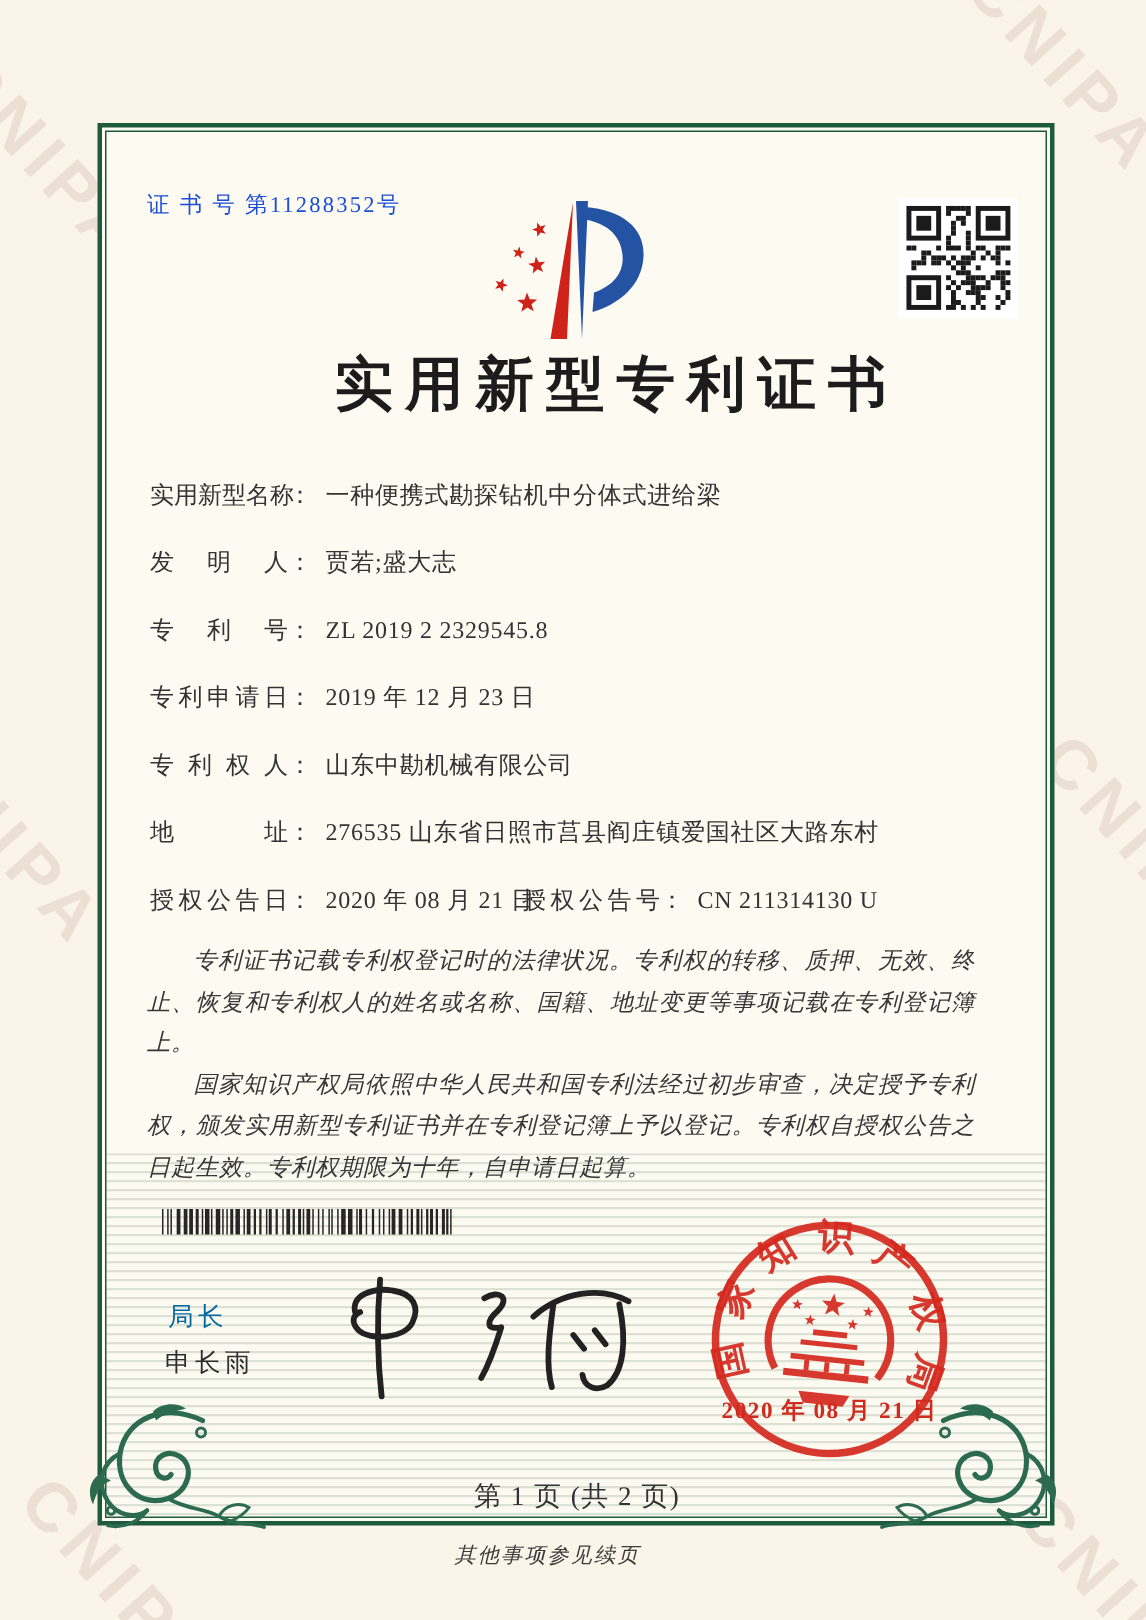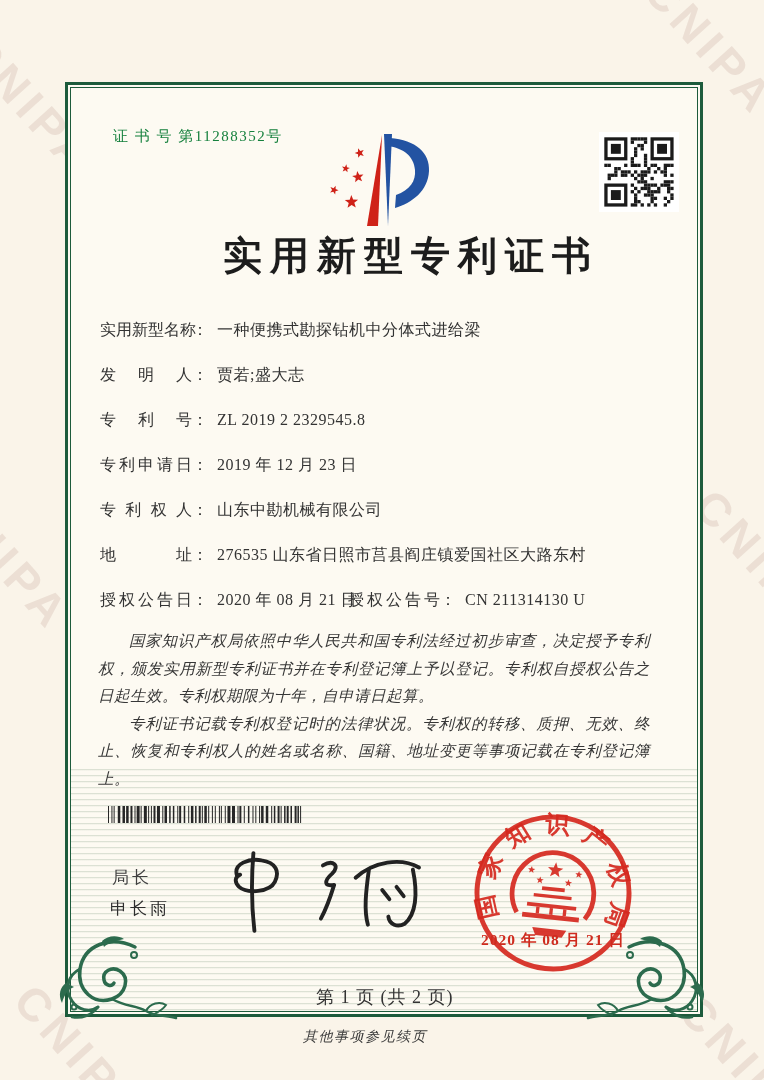--- a/index.html
+++ b/index.html
@@ -23,38 +23,38 @@
   .frame::after{content:"";position:absolute;inset:2px;border:1px solid #1d5b3c;}
   .guilloche{
     position:absolute;left:3px;right:3px;bottom:3px;height:242px;
     background:
       repeating-linear-gradient(180deg,
         rgba(143,168,143,0.30) 0 1px,
         rgba(143,168,143,0.08) 1px 2px,
         rgba(0,0,0,0) 2px 6px);
   }
   .abs{position:absolute;z-index:3;}
-  .cert-no{left:98px;top:127px;font-size:15px;letter-spacing:1.5px;color:#15803d;margin-left:15px;}
+  .cert-no{left:98px;top:127px;font-size:15px;letter-spacing:1.5px;color:#1d4ed8;}
   .logo{left:326px;top:131px;}
   .qr{left:599px;top:132px;}
   .title{
     left:384px;top:229px;transform:translateX(-50%);
     font-size:39px;font-weight:bold;letter-spacing:8px;color:#1c1c1c;white-space:nowrap;margin-left:27px;
   }
   .fields{left:100px;top:320px;width:540px;}
   .row{position:relative;height:23px;margin-bottom:22px;font-size:16px;white-space:nowrap;color:#333;}
   .lbl{display:inline-block;width:92px;text-align:justify;text-align-last:justify;vertical-align:top;}
   .colon{margin-right:9px;}
   .val{letter-spacing:0.5px;}
   .grant-right{position:absolute;left:248px;top:0;}
   .bodytext{left:98px;top:627px;width:552px;font-size:15.5px;line-height:27.5px;
     color:#373737;font-style:italic;text-align:justify;}
   .bodytext p{margin:0;text-indent:2em;letter-spacing:0.5px;}
   .barcode{left:108px;top:806px;}
-  .signer-role{left:112px;top:866px;font-size:17px;letter-spacing:3px;color:#404040;}
+  .signer-role{left:112px;top:866px;font-size:17px;letter-spacing:3px;color:#0369a1;}
   .signer-name{left:110px;top:897px;font-size:17px;letter-spacing:3px;color:#2e2e2e;}
   .signature{left:222px;top:845px;}
   .seal{left:466px;top:806px;width:174px;height:174px;z-index:4;}
   .seal svg{position:absolute;left:0;top:0;}
   .seal-date{
     position:absolute;left:7px;top:124px;width:160px;text-align:center;
     color:#cf2b1e;font-size:15.5px;font-weight:bold;letter-spacing:1px;z-index:5;
   }
   .pagenum{left:316px;top:985px;font-size:18px;letter-spacing:1px;color:#333;}
   .footer-note{left:303px;top:1028px;font-size:14px;letter-spacing:1.5px;color:#3c3c3c;font-style:italic;}
@@ -241,22 +241,22 @@
     </div>
     <div class="row">
       <span class="lbl">授权公告日</span><span class="colon">：</span><span class="val">2020 年 08 月 21 日</span>
       <span class="grant-right">
         <span class="lbl">授权公告号</span><span class="colon">：</span><span class="val">CN 211314130 U</span>
       </span>
     </div>
   </div>
 
   <div class="abs bodytext">
+    <p>专利证书记载专利权登记时的法律状况。专利权的转移、质押、无效、终止、恢复和专利权人的姓名或名称、国籍、地址变更等事项记载在专利登记簿上。</p>
     <p>国家知识产权局依照中华人民共和国专利法经过初步审查，决定授予专利权，颁发实用新型专利证书并在专利登记簿上予以登记。专利权自授权公告之日起生效。专利权期限为十年，自申请日起算。</p>
-    <p>专利证书记载专利权登记时的法律状况。专利权的转移、质押、无效、终止、恢复和专利权人的姓名或名称、国籍、地址变更等事项记载在专利登记簿上。</p>
   </div>
 
   <svg class="abs barcode" width="198" height="18" viewBox="0 0 198 18">
     <g id="barcode-bars" fill="#262626">
         <rect x="0" y="0" width="1" height="17"></rect>
         <rect x="3.433235569686273" y="0" width="1" height="17"></rect>
         <rect x="5.62483976577634" y="0" width="1" height="17"></rect>
         <rect x="9.785598126978426" y="0" width="2.5" height="17"></rect>
         <rect x="14.47504392497942" y="0" width="2.5" height="17"></rect>
         <rect x="18.138979055238412" y="0" width="2.5" height="17"></rect>

